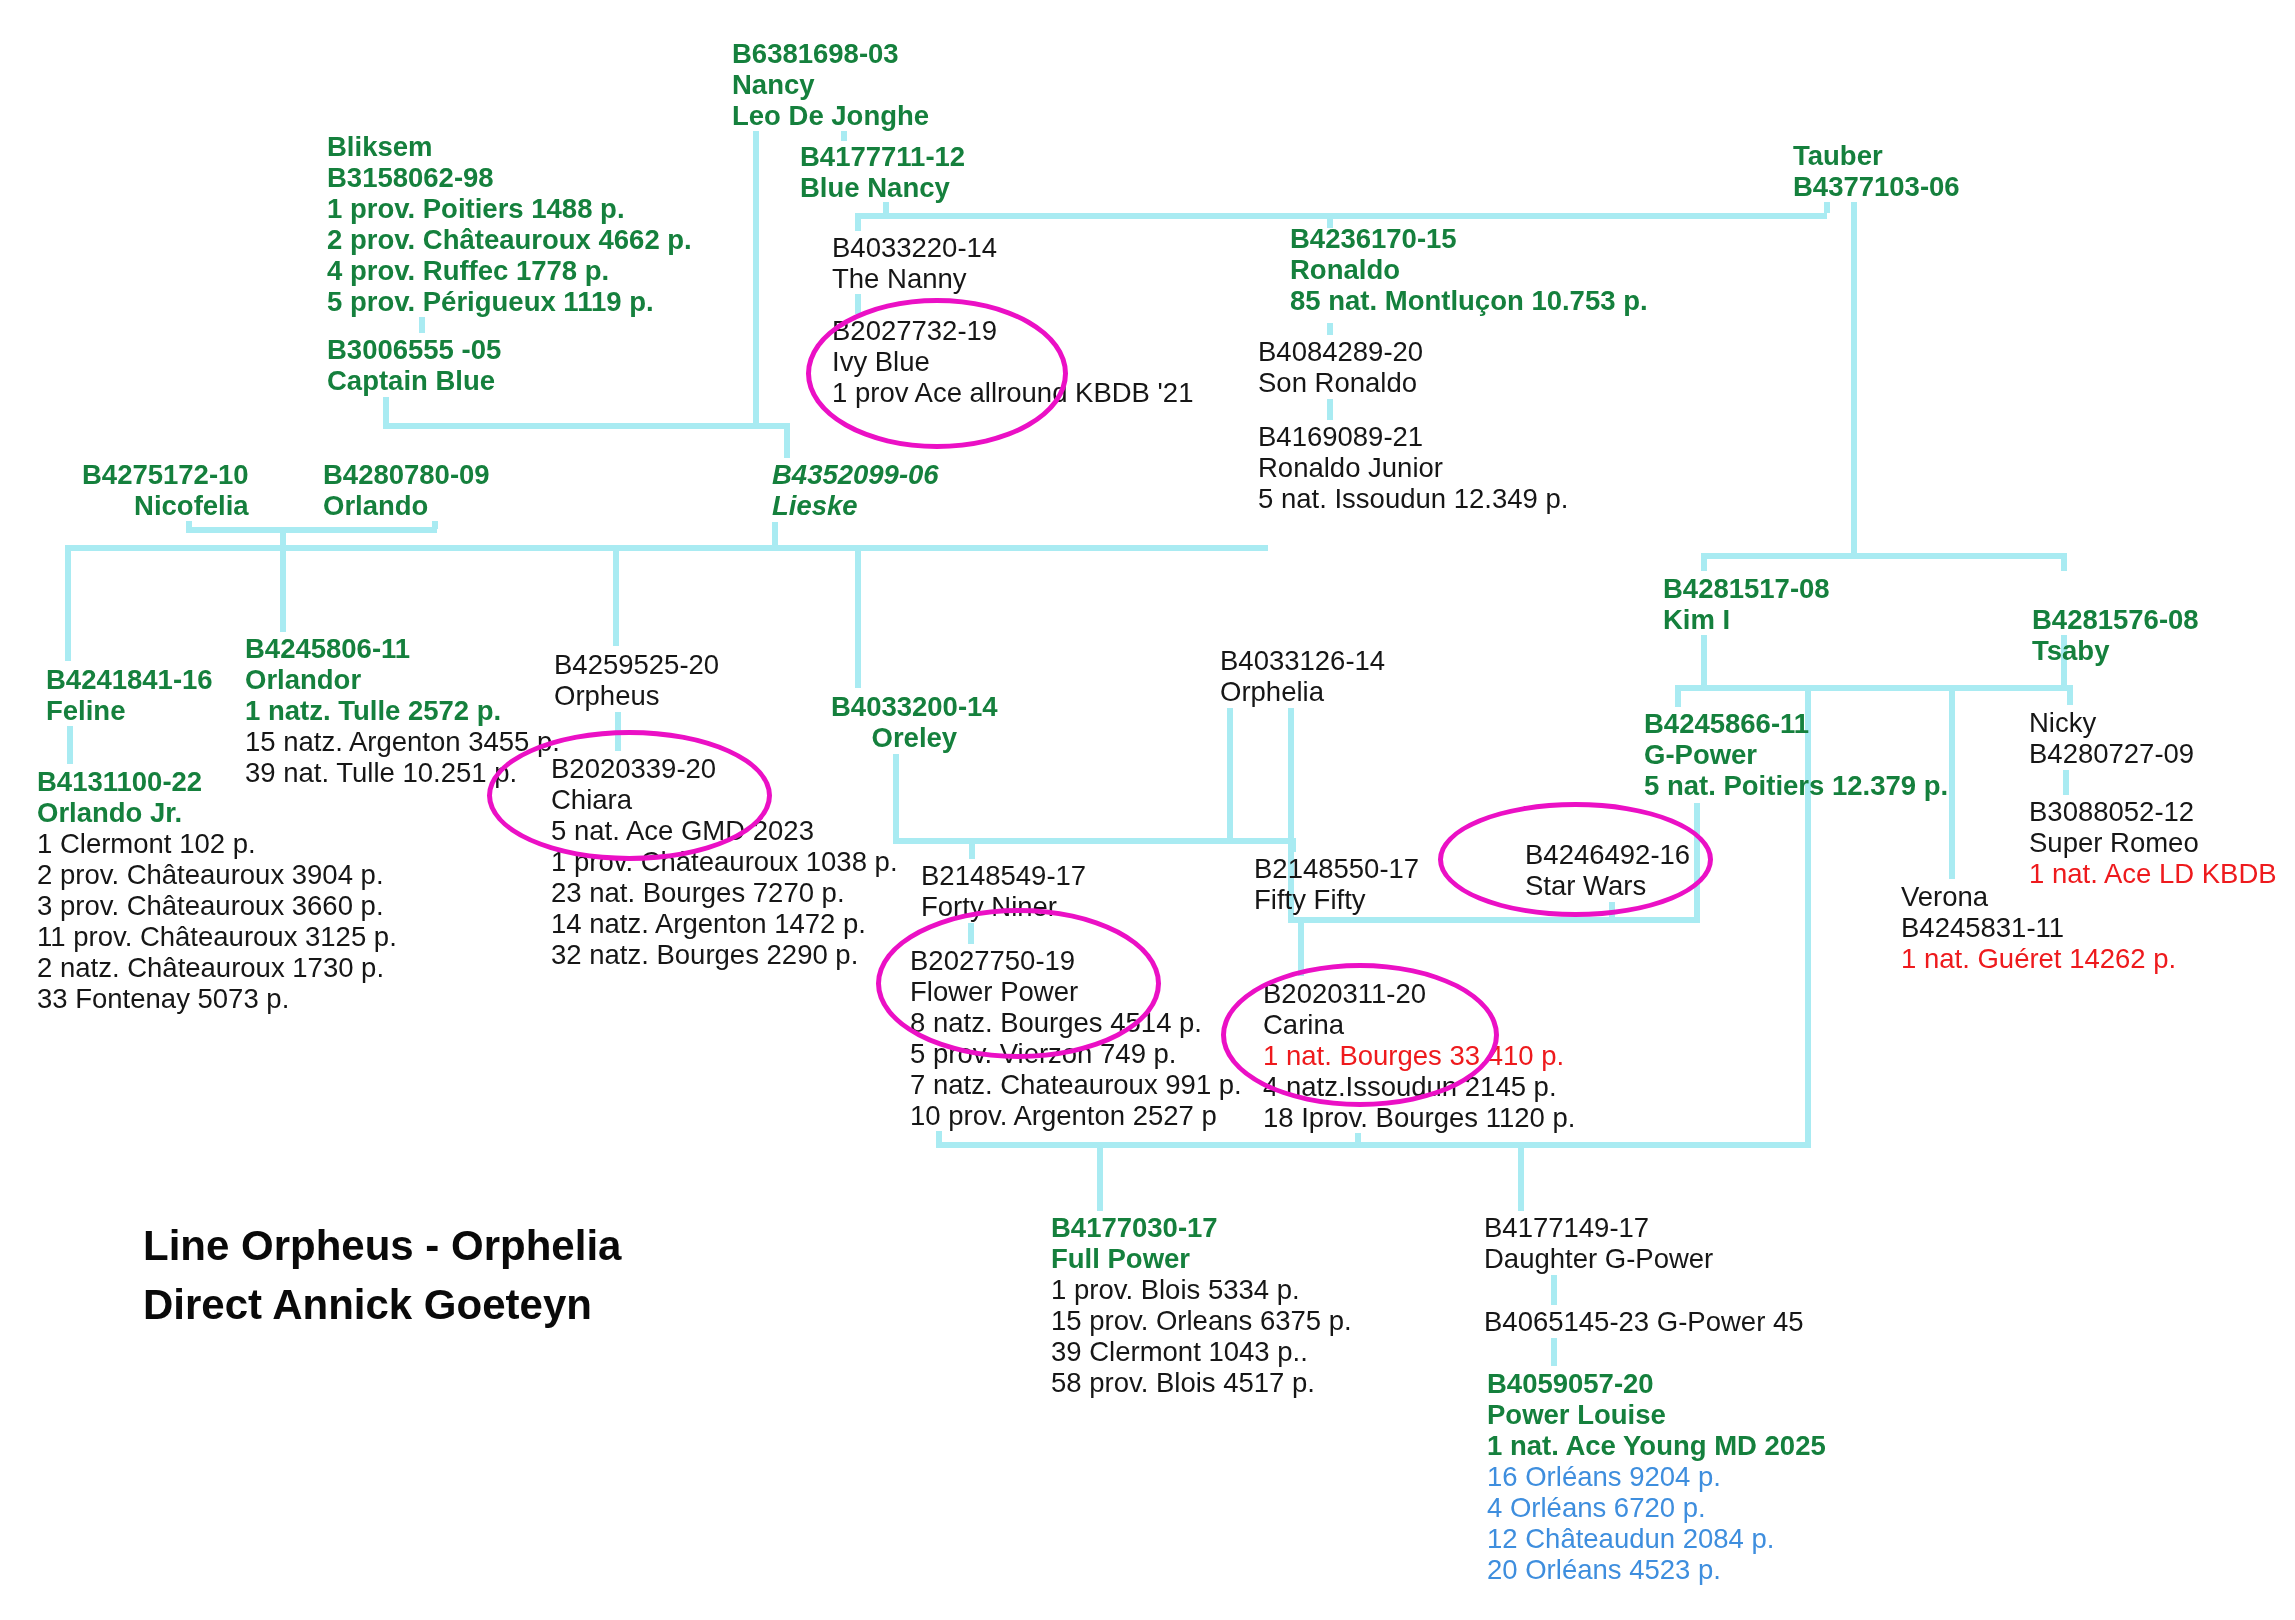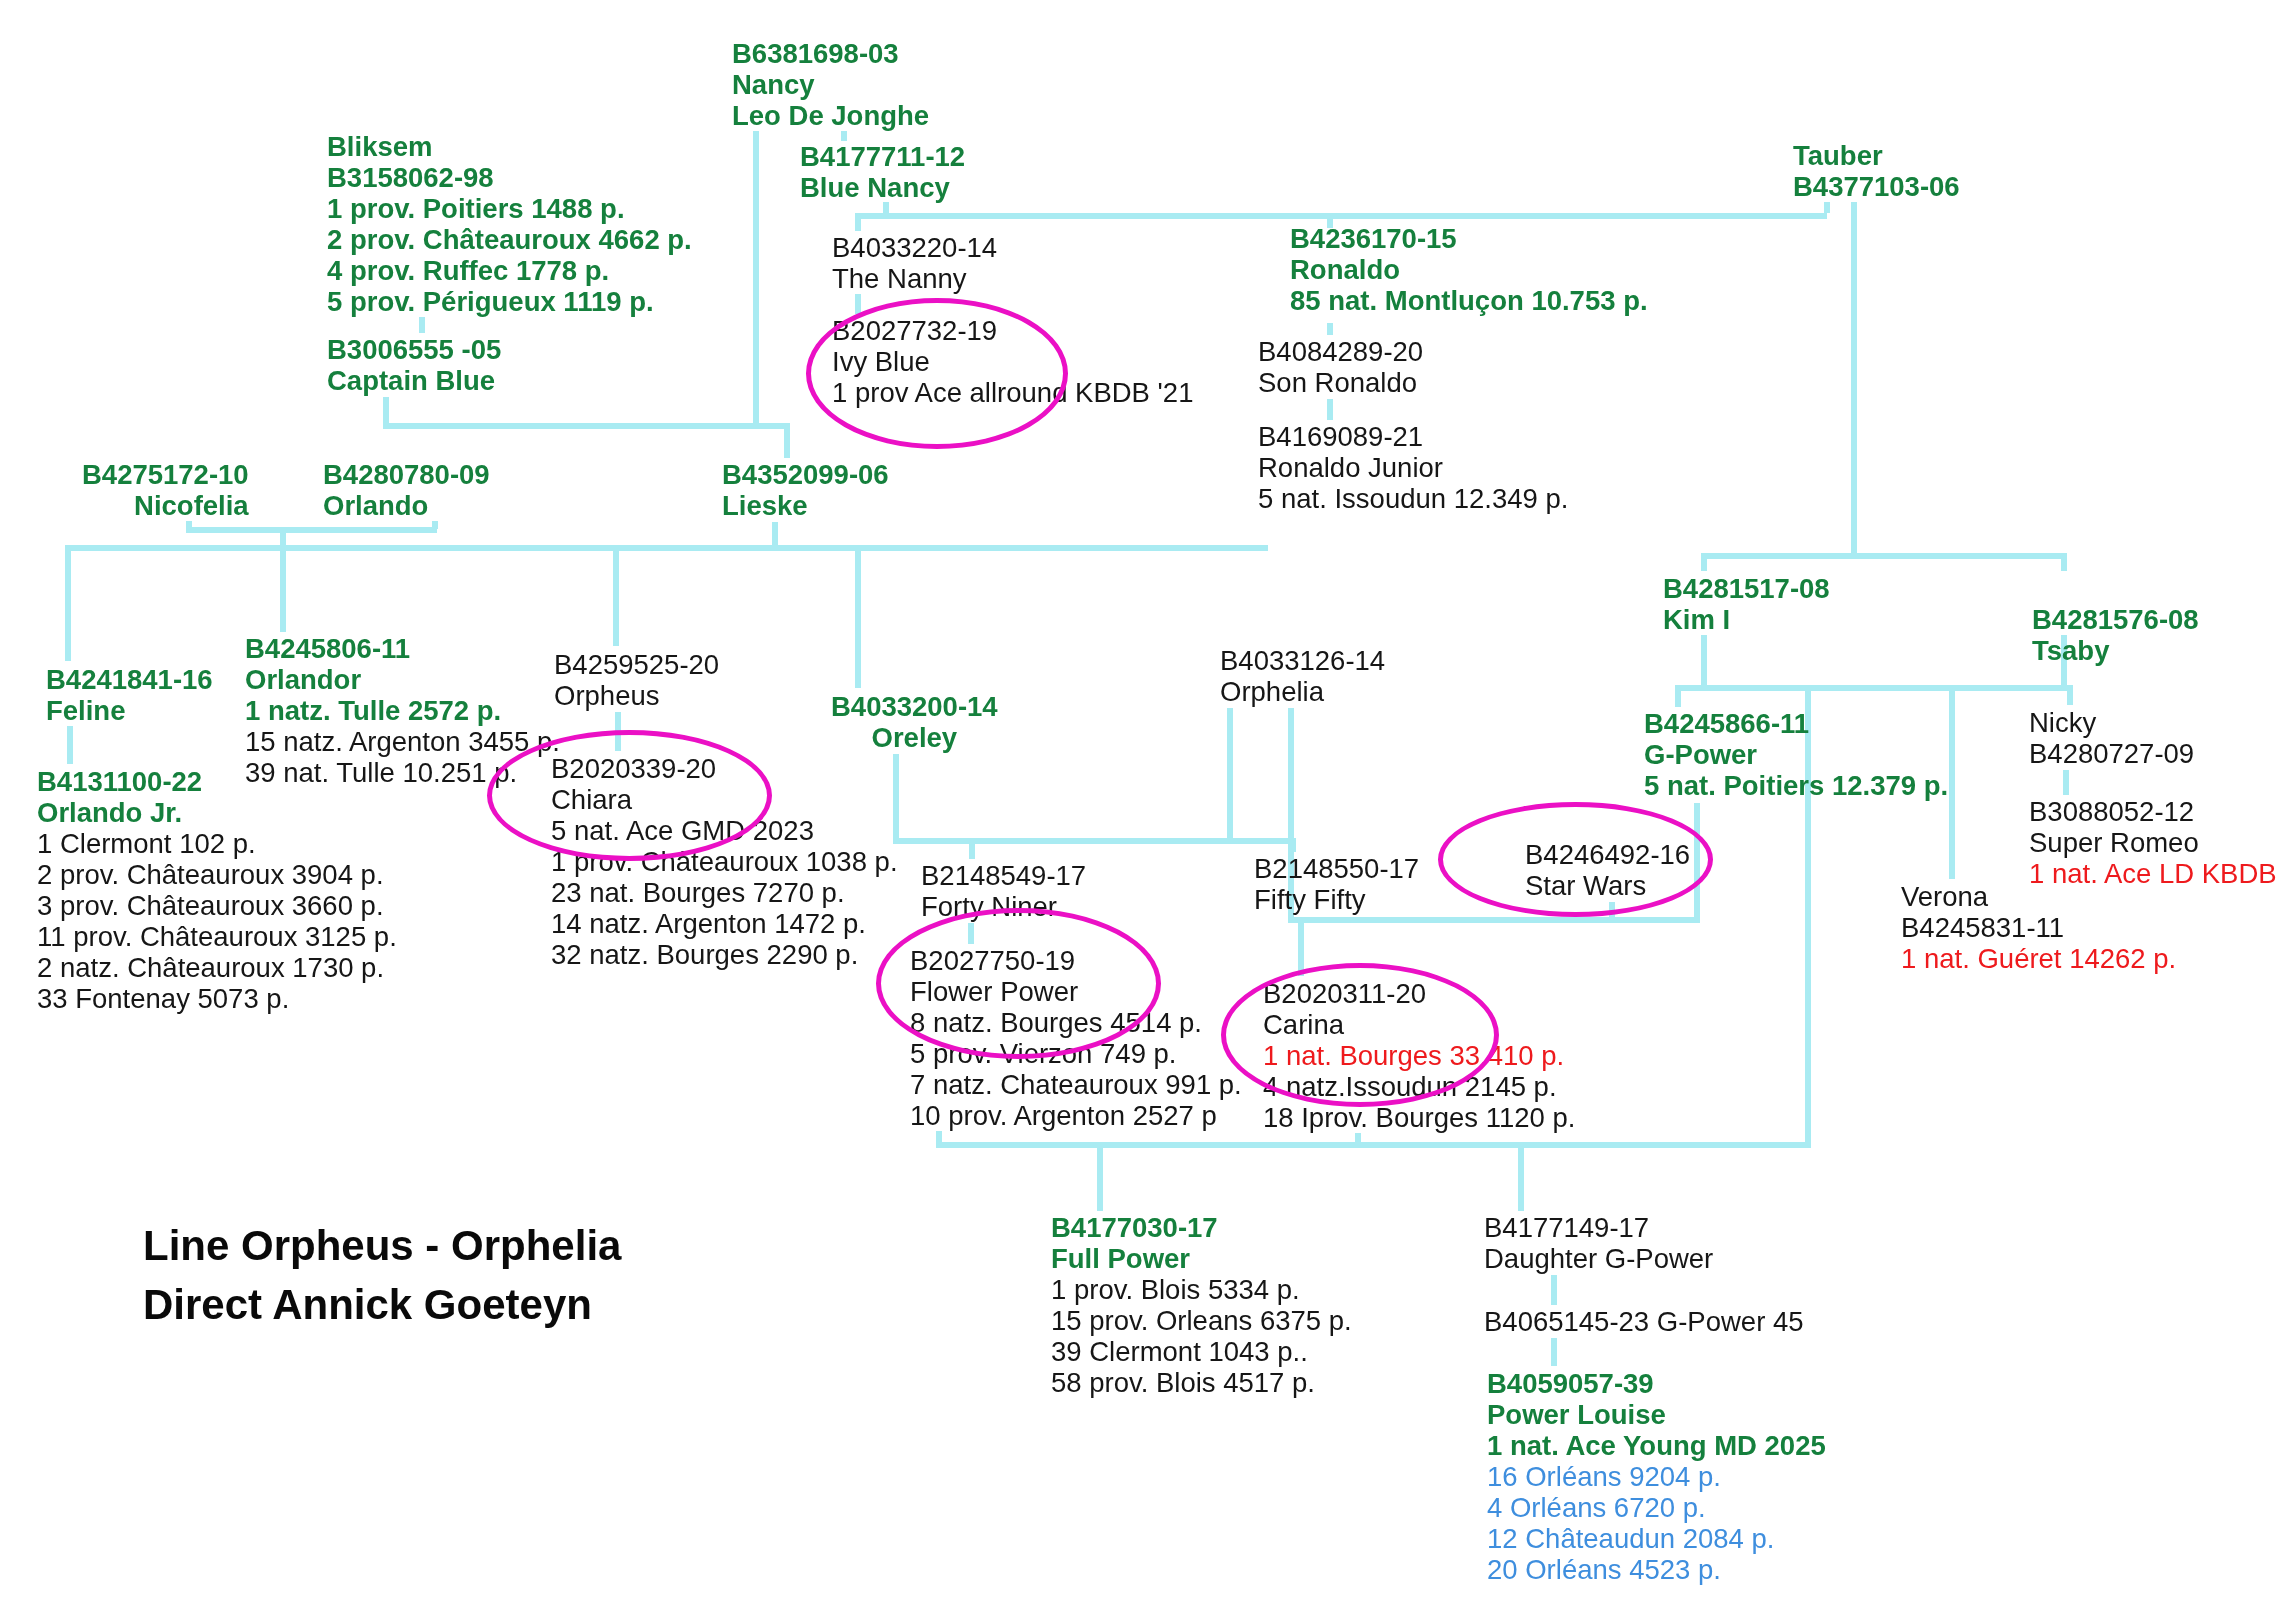--- a/index.html
+++ b/index.html
@@ -133,21 +133,21 @@
       <div class="tline s-b">B4377103-06</div>
     </div>
     <div class="node" style="left: 82px; top: 459px; text-align: right;">
       <div class="tline s-b">B4275172-10</div>
       <div class="tline s-b">Nicofelia</div>
     </div>
     <div class="node" style="left: 323px; top: 459px;">
       <div class="tline s-b">B4280780-09</div>
       <div class="tline s-b">Orlando</div>
     </div>
-    <div class="node" style="left: 722px; top: 459px;">
+    <div class="node" style="left: 772px; top: 459px; font-style: italic;">
       <div class="tline s-b">B4352099-06</div>
       <div class="tline s-b">Lieske</div>
     </div>
     <div class="node" style="left: 1663px; top: 573px;">
       <div class="tline s-b">B4281517-08</div>
       <div class="tline s-b">Kim I</div>
     </div>
     <div class="node" style="left: 2032px; top: 604px;">
       <div class="tline s-b">B4281576-08</div>
       <div class="tline s-b">Tsaby</div>
@@ -249,21 +249,21 @@
       <div class="tline s-k">58 prov. Blois 4517 p.</div>
     </div>
     <div class="node" style="left: 1484px; top: 1212px;">
       <div class="tline s-k">B4177149-17</div>
       <div class="tline s-k">Daughter G-Power</div>
     </div>
     <div class="node" style="left: 1484px; top: 1306px;">
       <div class="tline s-k">B4065145-23 G-Power 45</div>
     </div>
     <div class="node" style="left: 1487px; top: 1368px;">
-      <div class="tline s-b">B4059057-39</div>
+      <div class="tline s-b">B4059057-20</div>
       <div class="tline s-b">Power Louise</div>
       <div class="tline s-b">1 nat. Ace Young MD 2025</div>
       <div class="tline s-lb">16 Orléans 9204 p.</div>
       <div class="tline s-lb">4 Orléans 6720 p.</div>
       <div class="tline s-lb">12 Châteaudun 2084 p.</div>
       <div class="tline s-lb">20 Orléans 4523 p.</div>
     </div>
     <div class="hl" style="left: 806px; top: 298px; width: 252px; height: 141px;"></div>
     <div class="hl" style="left: 487px; top: 730px; width: 275px; height: 121px;"></div>
     <div class="hl" style="left: 876px; top: 908px; width: 275px; height: 141px;"></div>

